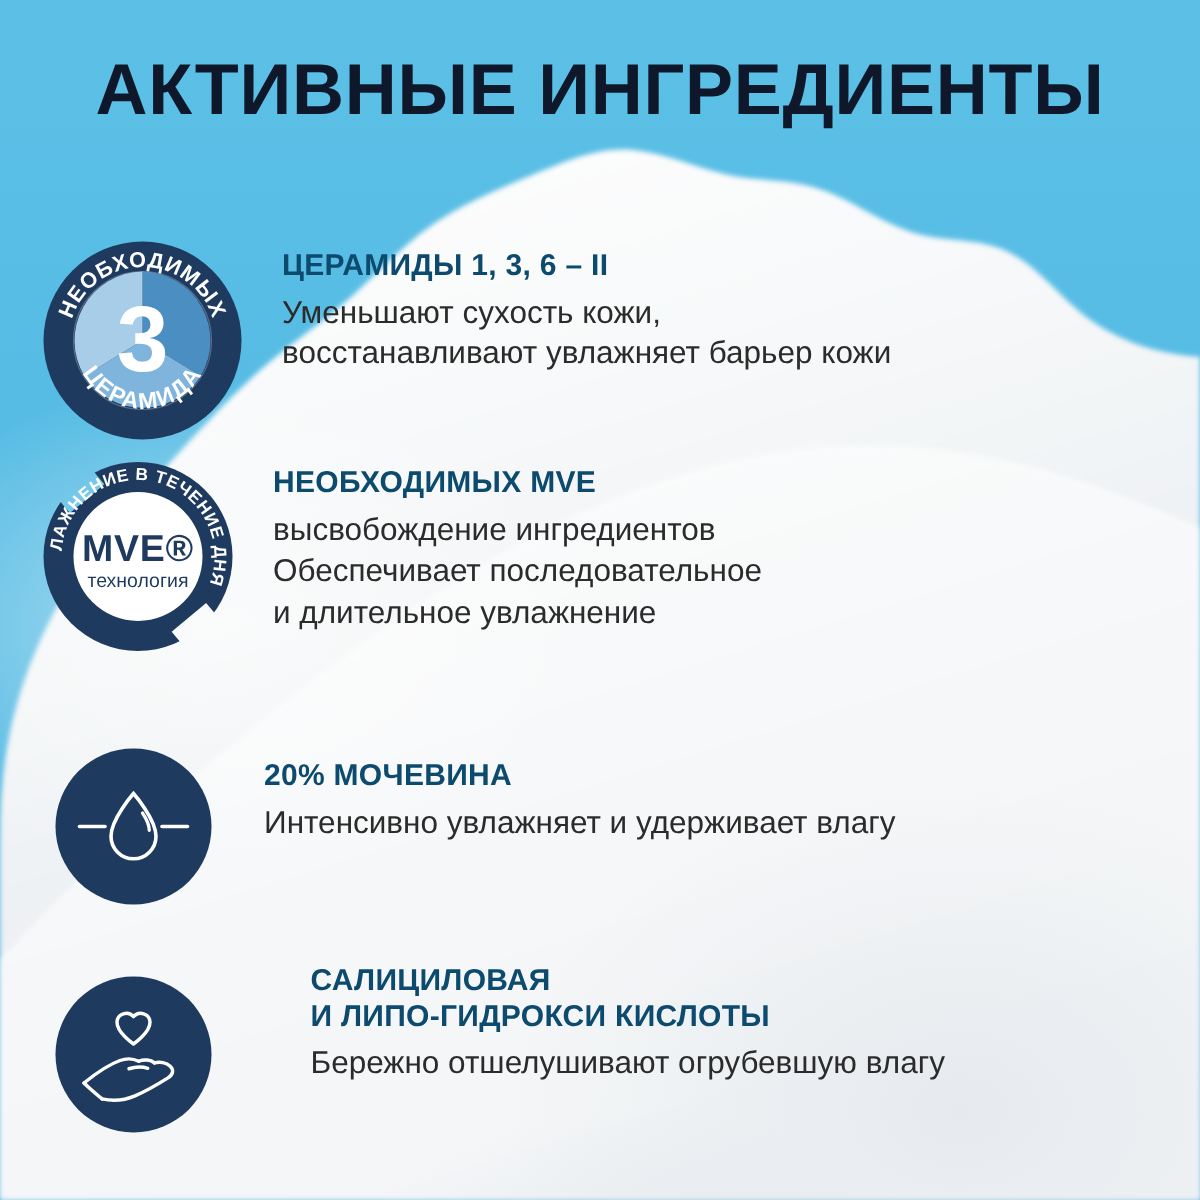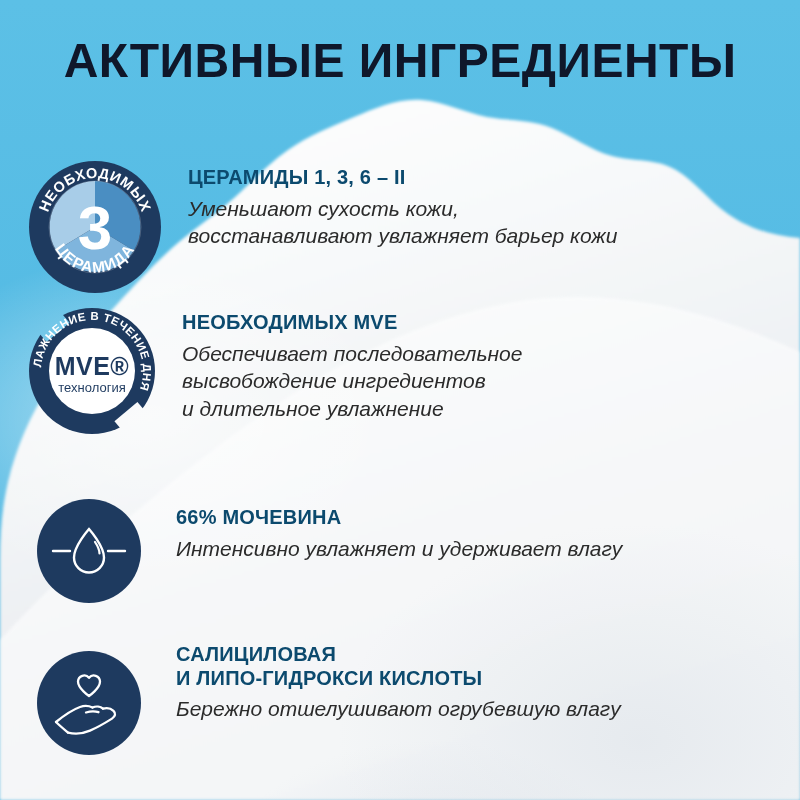--- a/index.html
+++ b/index.html
@@ -101,28 +101,27 @@
   }
   .row-body {
     color: #2b2b2b;
     font-size: 21px;
     font-weight: normal;
     line-height: 1.32;
     margin: 0;
   }
   .row-body div {
     white-space: nowrap;
-    font-style: italic;
   }
 
   
   #row-ceramides { left: 26px; top: 158px; width: 740px; }
   #row-mve       { left: 26px; top: 305px; width: 740px; }
   #row-urea      { left: 26px; top: 488px; width: 740px; }
-  #row-acids     { left: 26px; top: 640px; width: 740px; }
+  #row-acids     { left: 26px; top: 640px; width: 740px; gap: 31px; }
 
   #row-ceramides .row-text { padding-left: 24px; padding-top: 8px; }
   #row-mve .row-text       { padding-left: 24px; padding-top: 6px; }
   #row-urea .row-text      { padding-left: 24px; padding-top: 18px; }
   #row-acids .row-text     { padding-left: 24px; padding-top: 3px; }
 
   .badge-svg { display: block; }
   .icon-circle-svg { display: block; }
 </style>
 </head>
@@ -231,41 +230,41 @@
           <text font-family="'Liberation Sans', sans-serif" font-size="11.5" font-weight="bold" fill="#ffffff" letter-spacing="0.5">
             <textPath href="#mveArc" startOffset="26%" text-anchor="middle">УВЛАЖНЕНИЕ В ТЕЧЕНИЕ ДНЯ</textPath>
           </text>
           <text x="66" y="61" text-anchor="middle" dominant-baseline="central" font-family="'Liberation Sans', sans-serif" font-size="25" font-weight="bold" fill="#1e3a5f" letter-spacing="0.5">MVE®</text>
           <text x="66" y="82" text-anchor="middle" dominant-baseline="central" font-family="'Liberation Sans', sans-serif" font-size="13" font-weight="normal" fill="#1e3a5f">технология</text>
         </svg>
       </div>
       <div class="row-text">
         <div class="row-heading">НЕОБХОДИМЫХ MVE</div>
         <div class="row-body">
+          <div>высвобождение ингредиентов</div>
           <div>Обеспечивает последовательное</div>
-          <div>высвобождение ингредиентов</div>
           <div>и длительное увлажнение</div>
         </div>
       </div>
     </div>
 
     <div class="row" id="row-urea">
       <div class="row-icon">
         <svg class="icon-circle-svg" width="126" height="126" viewBox="0 0 126 126" aria-hidden="true">
           <circle cx="63" cy="63" r="52" fill="#1e3a5f"></circle>
           <g stroke="#ffffff" stroke-width="2.4" fill="none" stroke-linecap="round">
             <path d="M 63,41 C 63,41 48,58 48,69.5 A 15,15 0 0 0 78,69.5 C 78,58 63,41 63,41 Z"></path>
             <path d="M 69,54 C 72,58.5 73.5,62.5 73.5,65.5" stroke-width="2.2"></path>
             <line x1="27" y1="63" x2="44" y2="63"></line>
             <line x1="82" y1="63" x2="99" y2="63"></line>
           </g>
         </svg>
       </div>
       <div class="row-text">
-        <div class="row-heading">66% МОЧЕВИНА</div>
+        <div class="row-heading">20% МОЧЕВИНА</div>
         <div class="row-body">
           <div>Интенсивно увлажняет и удерживает влагу</div>
         </div>
       </div>
     </div>
 
     <div class="row" id="row-acids">
       <div class="row-icon">
         <svg class="icon-circle-svg" width="126" height="126" viewBox="0 0 126 126" aria-hidden="true">
           <circle cx="63" cy="63" r="52" fill="#1e3a5f"></circle>

